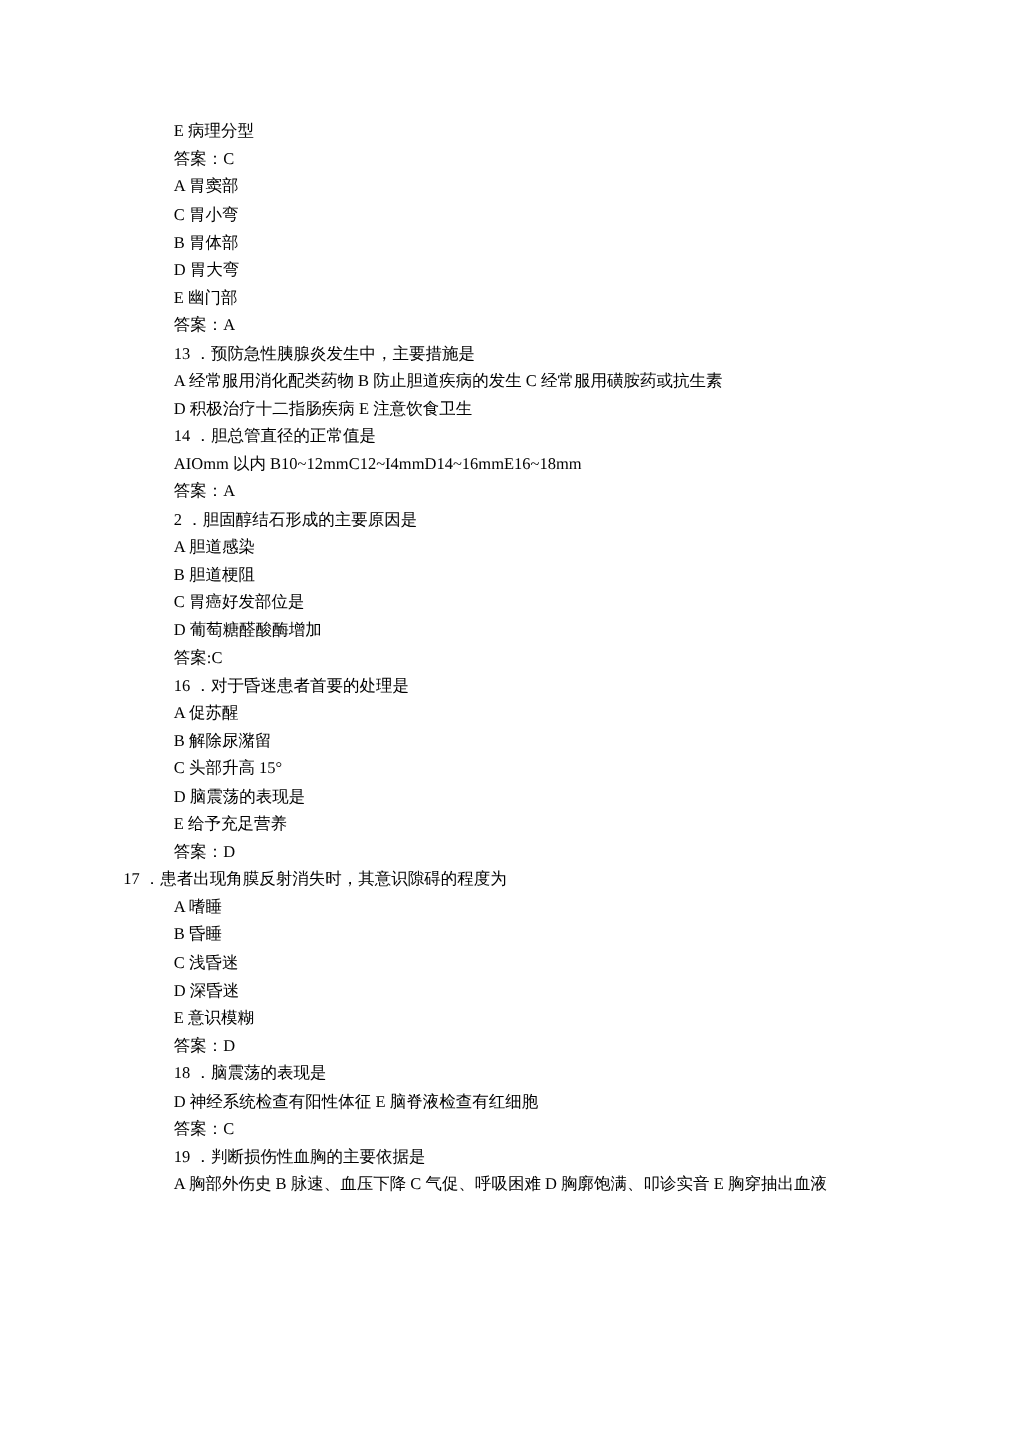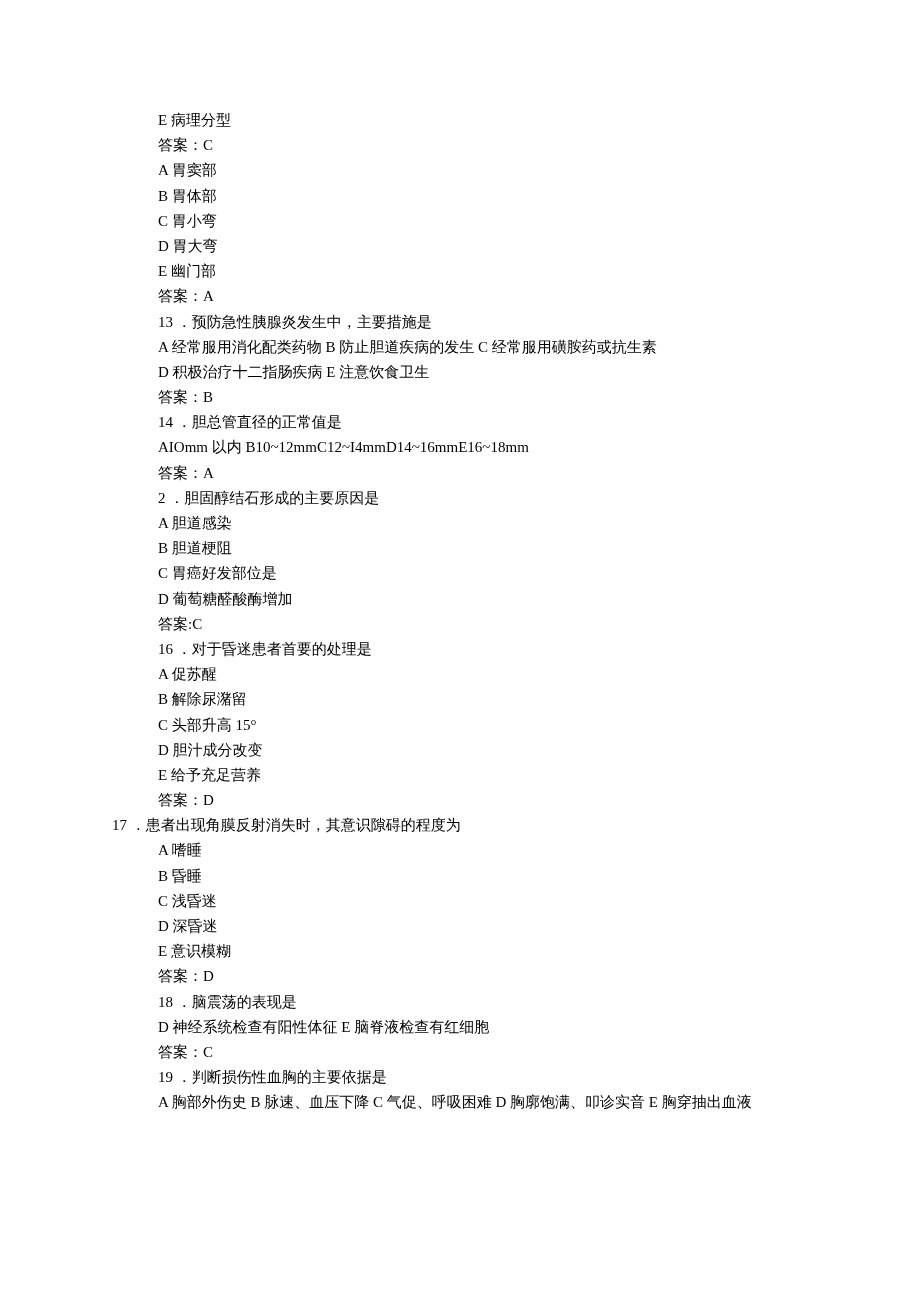--- a/index.html
+++ b/index.html
@@ -26,43 +26,42 @@
   }
 </style>
 </head>
 <body>
 
 <div class="page">
   <div id="content">
       <div class="line">E 病理分型</div>
       <div class="line">答案：C</div>
       <div class="line">A 胃窦部</div>
+      <div class="line">C 胃小弯</div>
       <div class="line">B 胃体部</div>
-      <div class="line">C 胃小弯</div>
       <div class="line">D 胃大弯</div>
       <div class="line">E 幽门部</div>
       <div class="line">答案：A</div>
       <div class="line">13 ．预防急性胰腺炎发生中，主要措施是</div>
       <div class="line">A 经常服用消化配类药物 B 防止胆道疾病的发生 C 经常服用磺胺药或抗生素</div>
       <div class="line">D 积极治疗十二指肠疾病 E 注意饮食卫生</div>
-      <div class="line">答案：B</div>
       <div class="line">14 ．胆总管直径的正常值是</div>
       <div class="line">AIOmm 以内 B10~12mmC12~I4mmD14~16mmE16~18mm</div>
       <div class="line">答案：A</div>
       <div class="line">2 ．胆固醇结石形成的主要原因是</div>
       <div class="line">A 胆道感染</div>
       <div class="line">B 胆道梗阻</div>
       <div class="line">C 胃癌好发部位是</div>
       <div class="line">D 葡萄糖醛酸酶增加</div>
       <div class="line">答案:C</div>
       <div class="line">16 ．对于昏迷患者首要的处理是</div>
       <div class="line">A 促苏醒</div>
       <div class="line">B 解除尿潴留</div>
       <div class="line">C 头部升高 15°</div>
-      <div class="line">D 胆汁成分改变</div>
+      <div class="line">D 脑震荡的表现是</div>
       <div class="line">E 给予充足营养</div>
       <div class="line">答案：D</div>
       <div class="line outdent">17 ．患者出现角膜反射消失时，其意识隙碍的程度为</div>
       <div class="line">A 嗜睡</div>
       <div class="line">B 昏睡</div>
       <div class="line">C 浅昏迷</div>
       <div class="line">D 深昏迷</div>
       <div class="line">E 意识模糊</div>
       <div class="line">答案：D</div>
       <div class="line">18 ．脑震荡的表现是</div>

